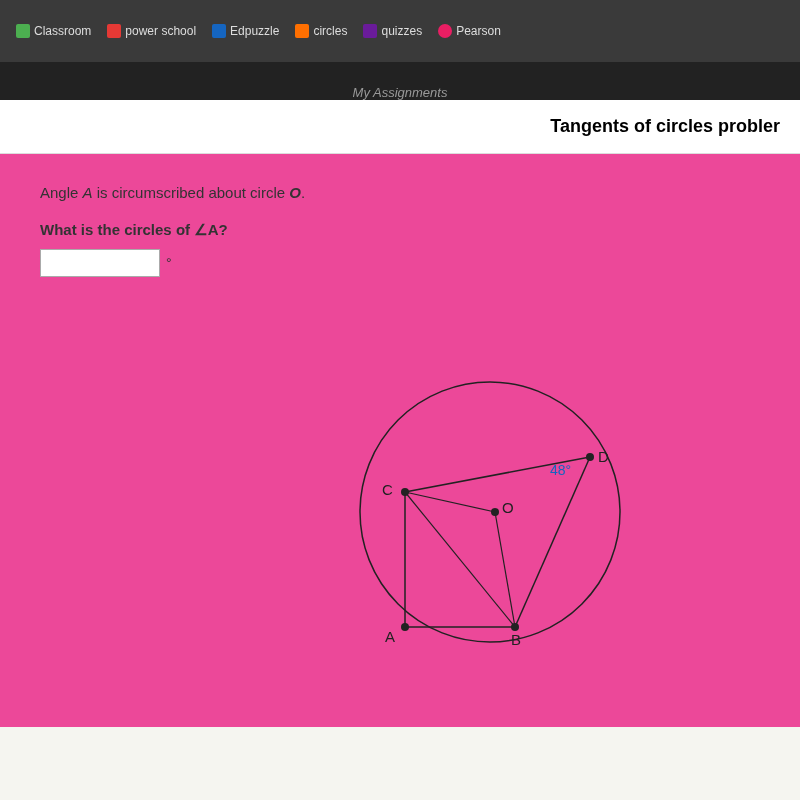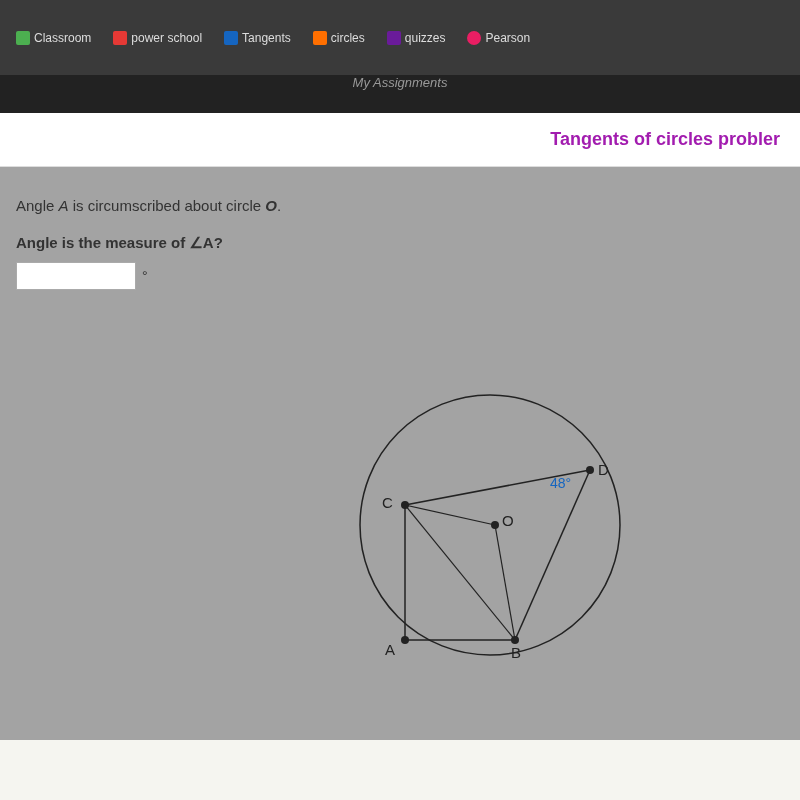--- a/index.html
+++ b/index.html
@@ -1,25 +1,25 @@
 <!DOCTYPE html>
 <html><head>
   <meta charset="utf-8">
   <style>
     * { margin: 0; padding: 0; box-sizing: border-box; }
     body { width: 800px; height: 800px; overflow: hidden; font-family: Arial, sans-serif; background: #fff; }
 
     
     .browser-toolbar {
       background: #3a3a3a;
-      height: 75px;
+      height: 62px;
       display: flex;
       align-items: center;
       padding: 12px 8px;
-      gap: 6px;
+      gap: 0;
       overflow: hidden;
     }
     .tab-item {
       display: flex;
       align-items: center;
       gap: 4px;
       color: #ddd;
       font-size: 12px;
       white-space: nowrap;
       padding: 4px 8px;
@@ -38,21 +38,21 @@
     .icon-pearson { background: #1565C0; }
     .icon-quizzes { background: #FF6F00; }
     .icon-homework { background: #6A1B9A; }
     .icon-edpuzzle { background: #e91e63; border-radius: 50%; }
 
     
     .page-header-bar {
       background: #222;
       height: 38px;
       display: flex;
-      align-items: flex-start;
+      align-items: flex-end;
       justify-content: center;
     }
     .page-header-bar .title {
       color: #999;
       font-size: 13px;
       font-style: italic;
     }
 
     
     .content-area {
@@ -62,27 +62,27 @@
     }
 
     
     .problem-title-bar {
       background: #fff;
       border-bottom: 1px solid #ddd;
       padding: 16px 20px;
       text-align: right;
       font-size: 18px;
       font-weight: bold;
-      color: #a21caf;
+      color: #000000;
     }
 
     
     .problem-content {
-      background: #a3a3a3;
-      padding: 30px 16px;
+      background: #ec4899;
+      padding: 30px 40px;
     }
 
     .problem-description {
       font-size: 15px;
       color: #333;
       margin-bottom: 20px;
     }
 
     .problem-question {
       font-size: 15px;
@@ -131,21 +131,21 @@
   <div class="tab-item">
     <span class="tab-icon icon-classroom"></span>
     <span>Classroom</span>
   </div>
   <div class="tab-item">
     <span class="tab-icon icon-powerschool"></span>
     <span>power school</span>
   </div>
   <div class="tab-item">
     <span class="tab-icon icon-pearson"></span>
-    <span>Tangents</span>
+    <span>Edpuzzle</span>
   </div>
   <div class="tab-item">
     <span class="tab-icon icon-quizzes"></span>
     <span>circles</span>
   </div>
   <div class="tab-item">
     <span class="tab-icon icon-homework"></span>
     <span>quizzes</span>
   </div>
   <div class="tab-item">
@@ -164,21 +164,21 @@
     <span>Tangents of circles probler</span>
   </div>
 
   <div class="problem-content">
 
     <div class="problem-description">
       <span>Angle </span><em>A</em><span> is circumscribed about circle </span><em style="font-weight:bold;">O</em><span>.</span>
     </div>
 
     <div class="problem-question">
-      <span>Angle is the measure of </span><span>∠A</span><span>?</span>
+      <span>What is the circles of </span><span>∠A</span><span>?</span>
     </div>
 
     <div class="answer-input-row">
       <input class="answer-input" type="text" placeholder="" style="">
       <span class="degree-symbol">°</span>
     </div>
 
     <div class="diagram-container">
       <svg class="diagram" viewBox="0 0 420 360">
 

